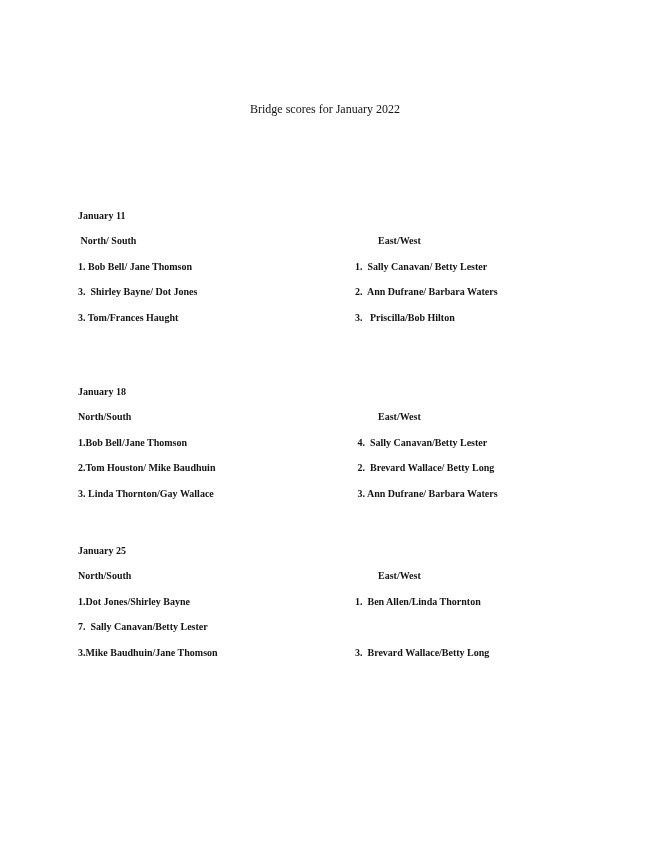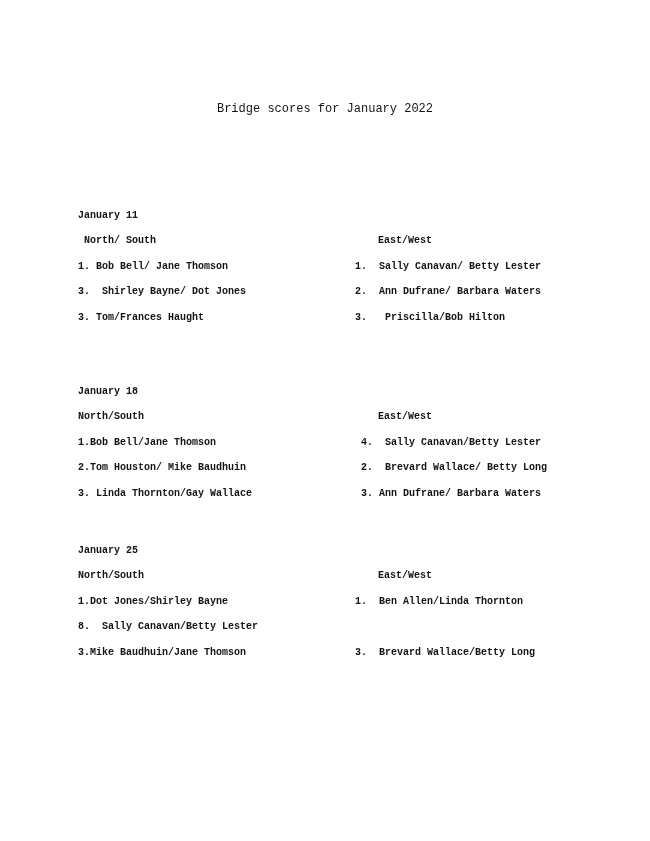--- a/index.html
+++ b/index.html
@@ -5,21 +5,21 @@
   html, body {
     margin: 0;
     padding: 0;
     background: #ffffff;
   }
   .page {
     position: relative;
     width: 650px;
     height: 745px;
     background: #ffffff;
-    font-family: Liberation Mono, monospace;
+    font-family: Liberation Serif, serif;
     color: #141414;
     overflow: hidden;
   }
   .doc-title {
     position: absolute;
     top: 102px;
     left: 0;
     right: 0;
     text-align: center;
     font-size: 12px;
@@ -111,21 +111,21 @@
       <div class="date-line">January 25</div>
       <div class="row">
         <span class="col-left">North/South</span>
         <span class="col-right header-right">East/West</span>
       </div>
       <div class="row">
         <span class="col-left">1.Dot Jones/Shirley Bayne</span>
         <span class="col-right">1.  Ben Allen/Linda Thornton</span>
       </div>
       <div class="row">
-        <span class="col-right">8.  Sally Canavan/Betty Lester</span>
+        <span class="col-right">7.  Sally Canavan/Betty Lester</span>
       </div>
       <div class="row">
         <span class="col-left">3.Mike Baudhuin/Jane Thomson</span>
         <span class="col-right">3.  Brevard Wallace/Betty Long</span>
       </div>
     </section>
 
   </div>
 </div>
 

